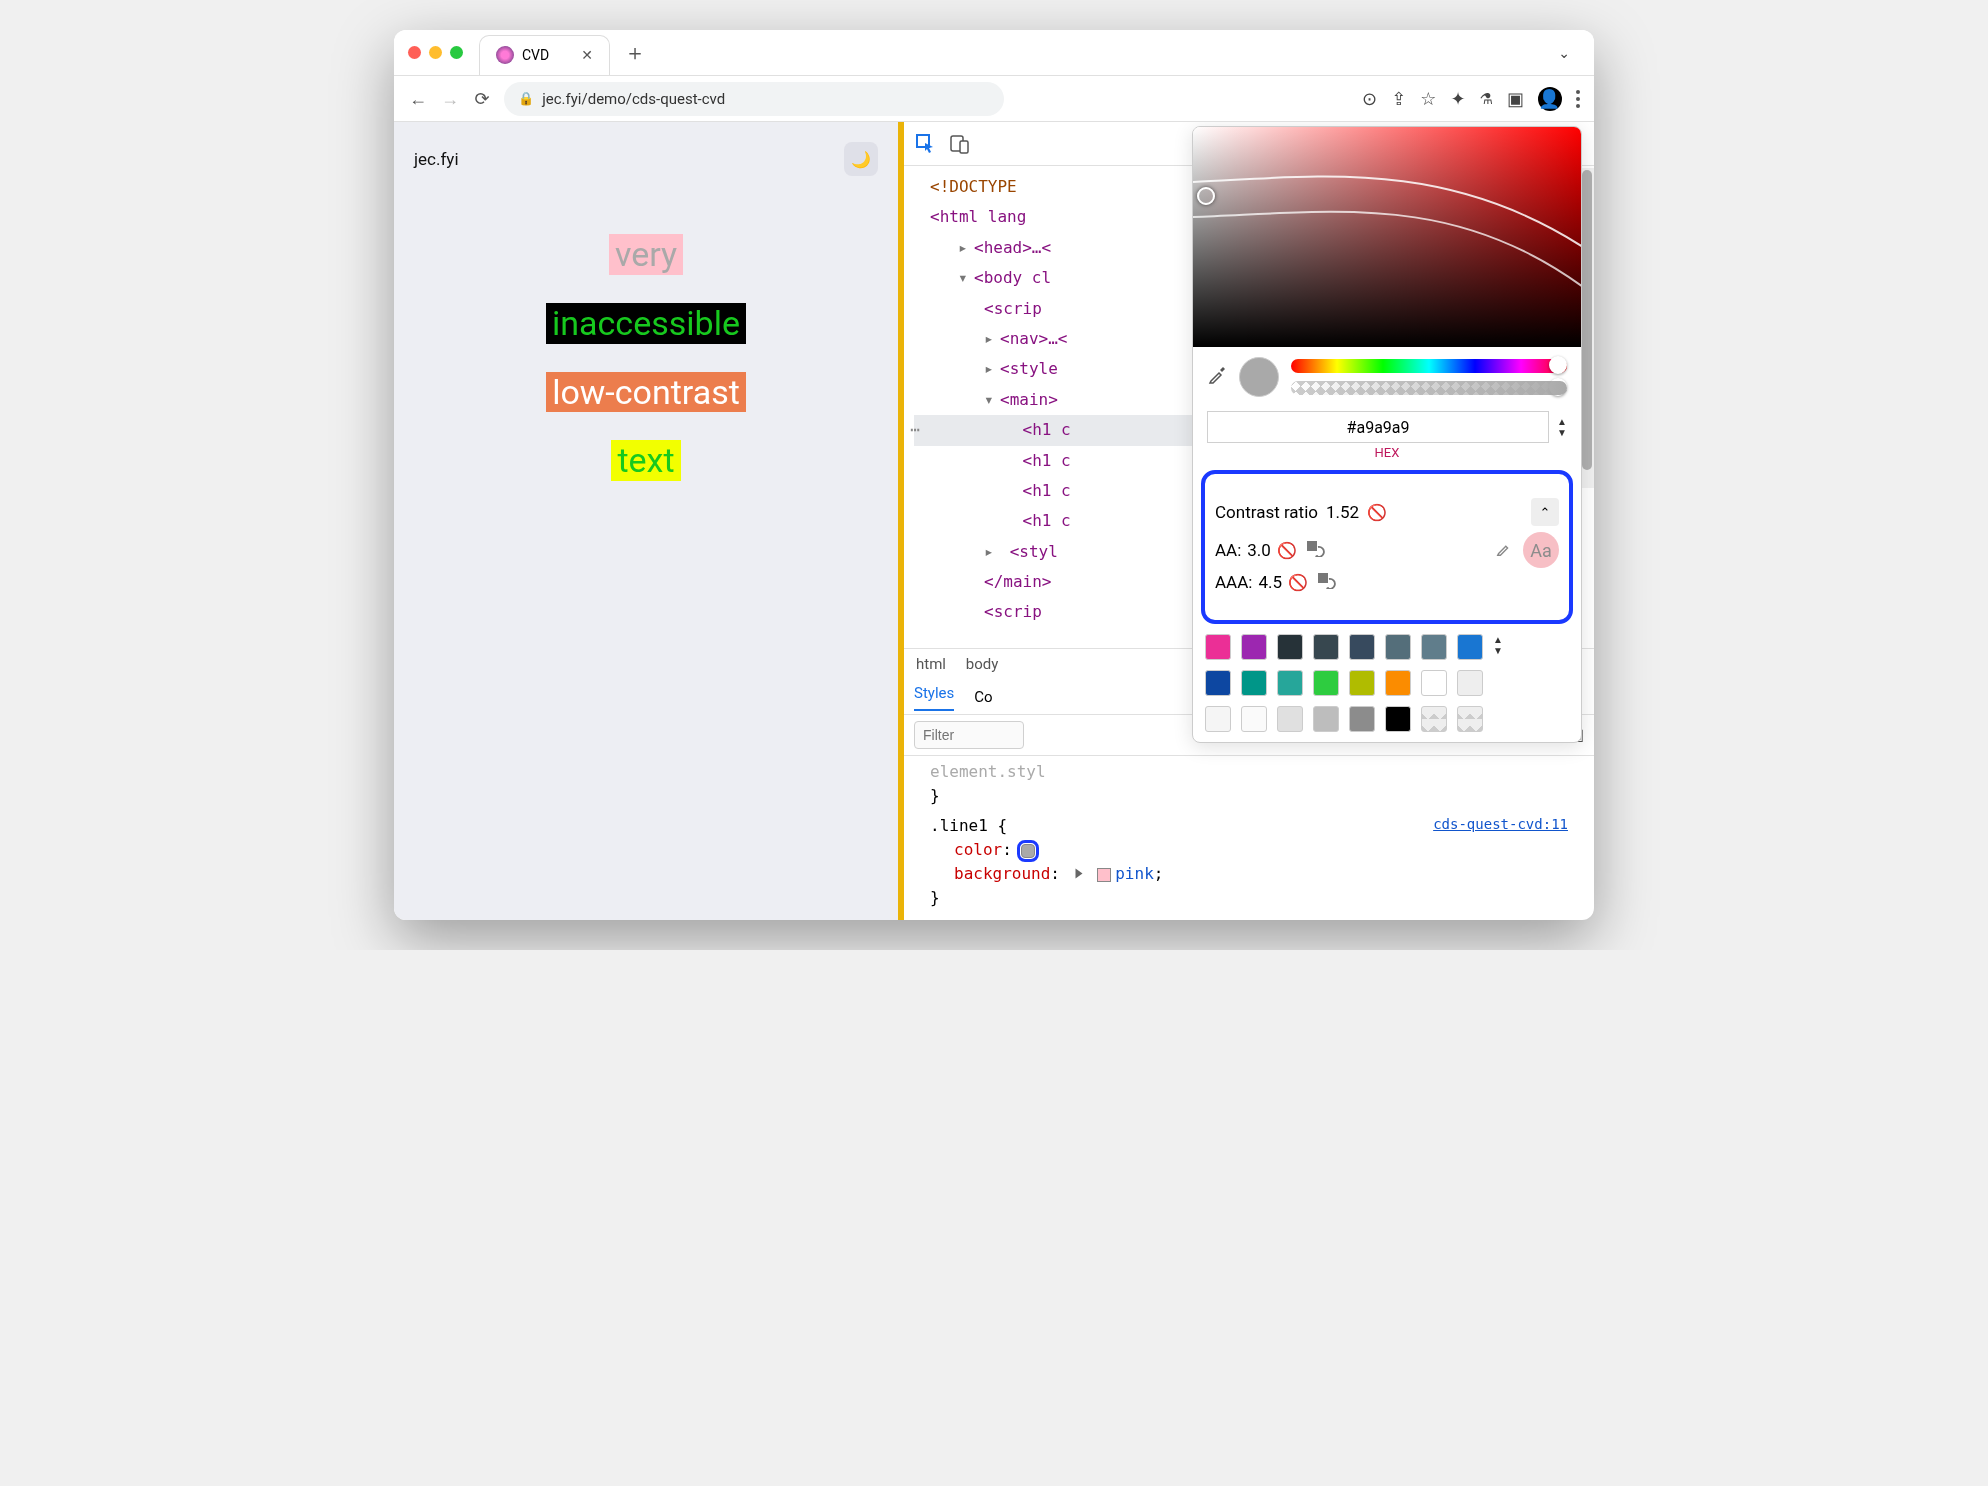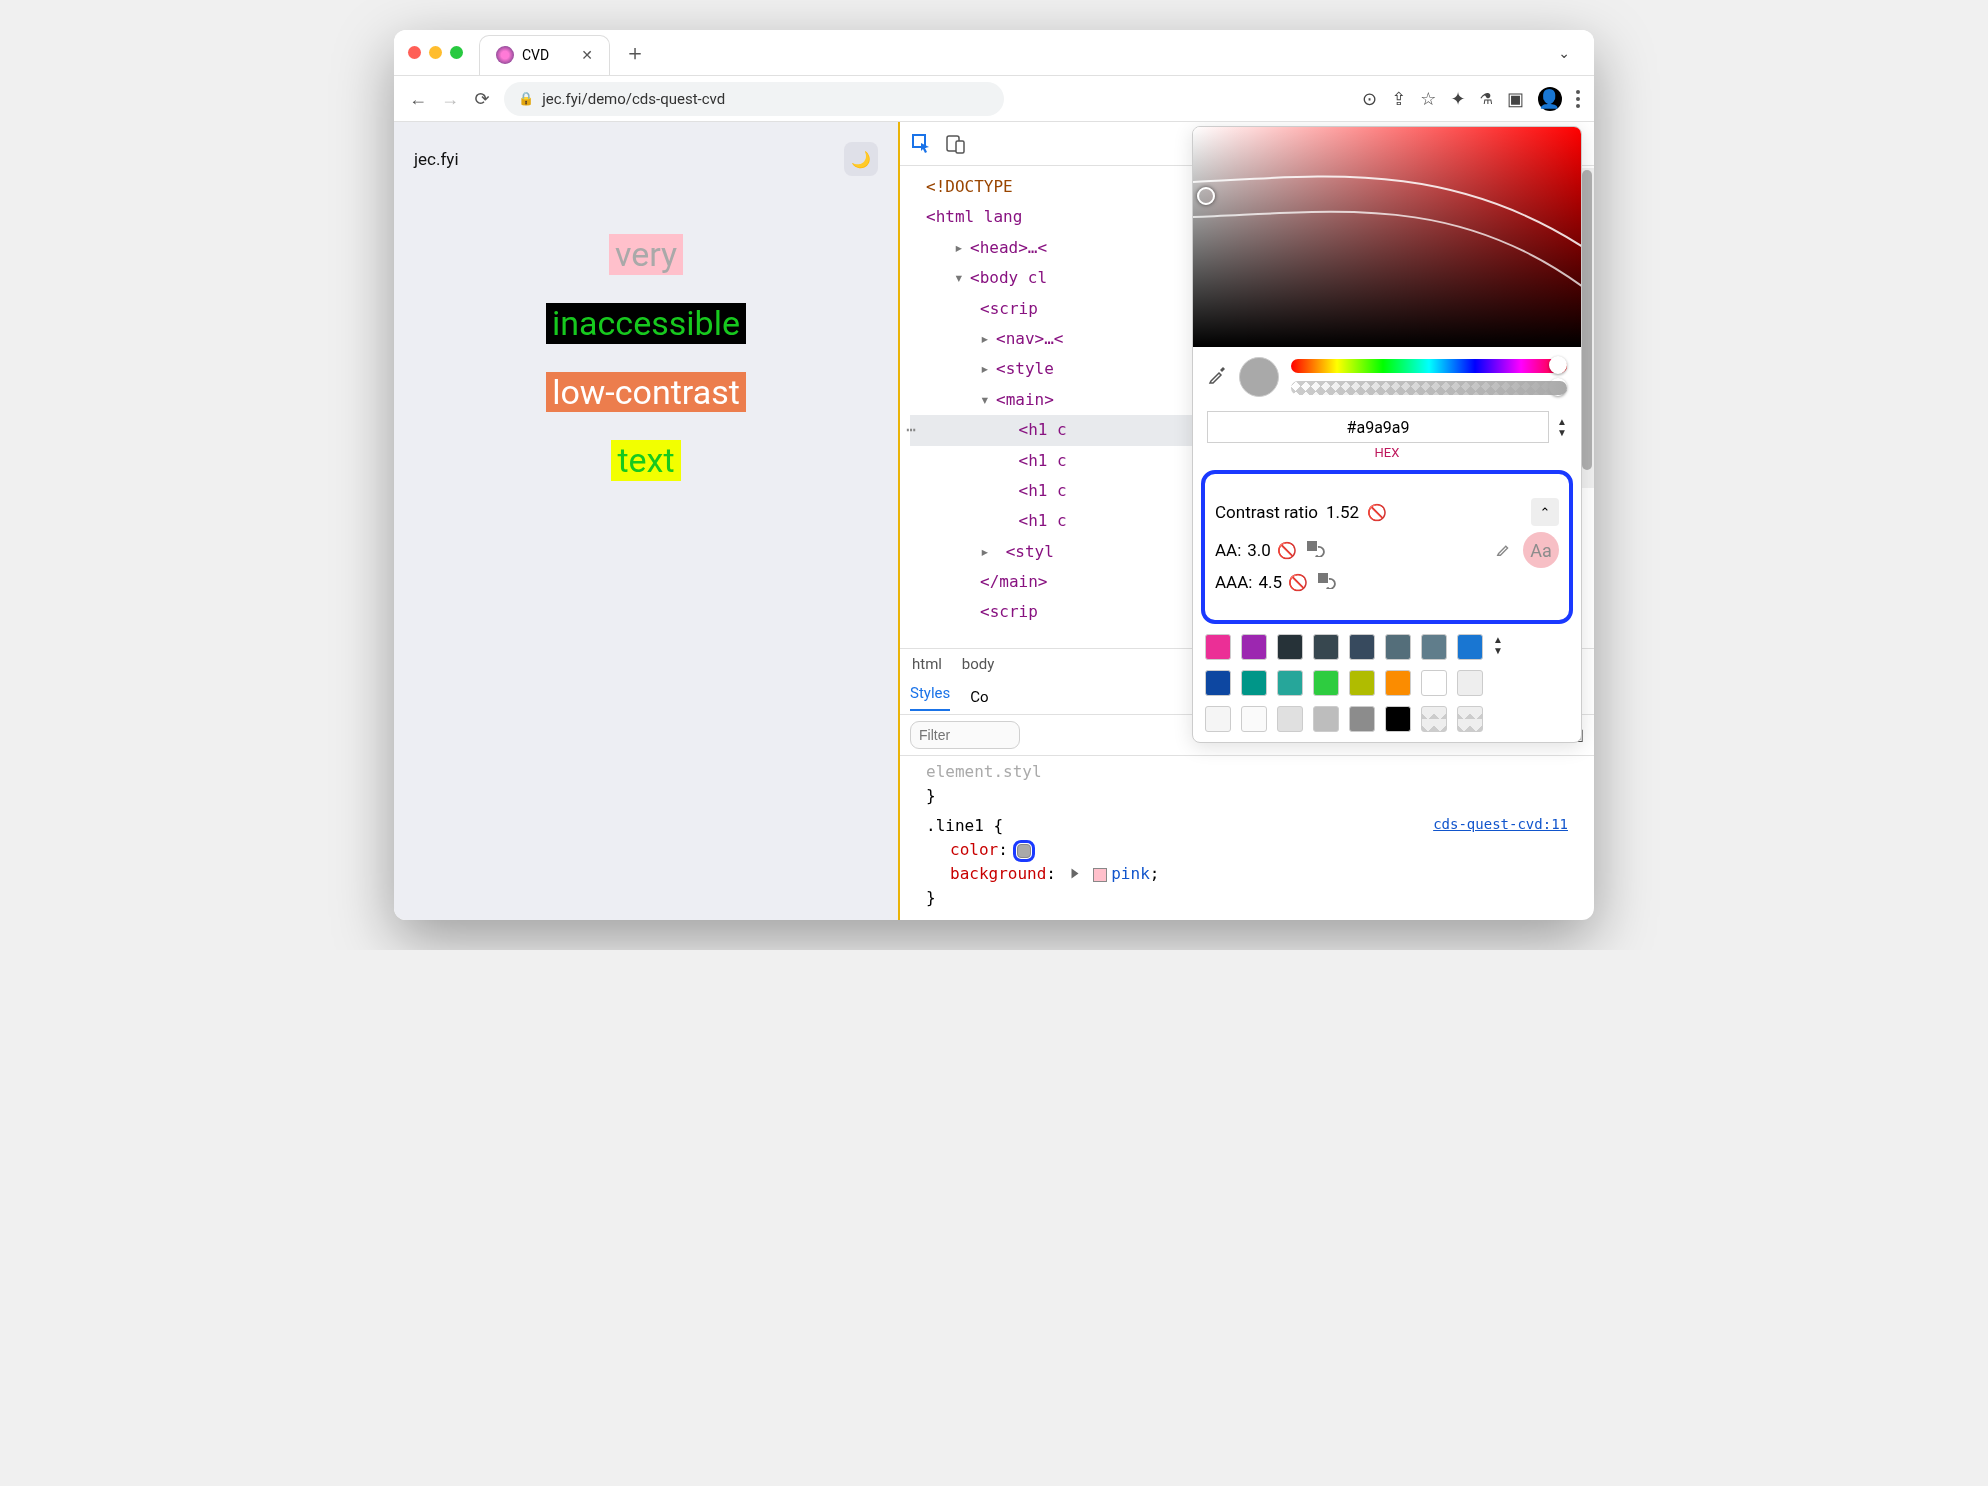--- a/index.html
+++ b/index.html
@@ -37,21 +37,21 @@
 .page-top { width: 100%; display: flex; align-items: center; justify-content: space-between; margin-bottom: 30px; }
 .site-title { font-size: 17px; color: #111; }
 .theme-btn { width: 34px; height: 34px; border-radius: 8px; background: #dfe0e8; display: flex; align-items: center; justify-content: center; cursor: pointer; font-size: 16px; }
 .word { font-size: 34px; font-weight: 400; padding: 0 6px; line-height: 1.2; }
 .w1 { color: #a9a9a9; background: pink; }
 .w2 { color: #17c91e; background: #000000; }
 .w3 { color: #ffffff; background: #ec7d4d; }
 .w4 { color: #17c91e; background: #f2ff00; }
 
 
-.devtools { flex: 1; display: flex; flex-direction: column; border-left: 2px solid #eab308; position: relative; overflow: hidden; }
+.devtools { flex: 1; display: flex; flex-direction: column; border-left: 6px solid #eab308; position: relative; overflow: hidden; }
 .dt-top { display: flex; align-items: center; height: 44px; padding: 0 12px; gap: 14px; border-bottom: 1px solid #e0e0e0; }
 .dt-icon { font-size: 17px; color: #555; cursor: pointer; display: inline-flex; align-items: center; }
 .dt-icon.select { color: #1a73e8; }
 .dt-top .dt-right { margin-left: auto; display: flex; gap: 14px; align-items: center; }
 
 .dom { flex: 1; overflow: auto; font-family: ui-monospace, Menlo, monospace; font-size: 16px; line-height: 1.9; padding: 6px 10px 0; color: #222; }
 .dom .t { color: #881280; }
 .dom .tk { color: #994500; }
 .disc { color: #777; margin-right: 4px; display: inline-block; width: 12px; }
 .row { white-space: nowrap; }
@@ -62,21 +62,21 @@
 .pad3 { padding-left: 70px; }
 
 .breadcrumb { padding: 6px 12px; border-top: 1px solid #e0e0e0; font-size: 15px; color: #555; }
 .breadcrumb span { margin-right: 16px; }
 
 .styles-tabs { display: flex; padding: 0 10px; border-bottom: 1px solid #e0e0e0; gap: 20px; font-size: 15px; height: 36px; align-items: center; }
 .styles-tabs .st { cursor: pointer; }
 .styles-tabs .st.active { color: #1a73e8; border-bottom: 2px solid #1a73e8; padding-bottom: 7px; margin-bottom: -1px; }
 
 .filter-row { display: flex; align-items: center; padding: 6px 10px; border-bottom: 1px solid #e0e0e0; gap: 10px; position: relative; }
-.filter-input { border: 1px solid #d0d0d0; background: #fafafa; border-radius: 9px; height: 28px; padding: 2px 8px; font-size: 14px; width: 110px; }
+.filter-input { border: 1px solid #d0d0d0; background: #fafafa; border-radius: 4px; height: 28px; padding: 2px 8px; font-size: 14px; width: 110px; }
 .filter-icons { margin-left: auto; display: flex; gap: 4px; color: #555; font-size: 16px; }
 
 .css-panel { font-family: ui-monospace, Menlo, monospace; font-size: 16px; line-height: 1.5; padding: 4px 26px 10px; }
 .css-panel .ghost { color: #aaa; }
 .prop { color: #c80000; }
 .val { color: #1155cc; }
 .src-link { color: #1155cc; text-decoration: underline; float: right; font-size: 14px; }
 .swatch { display: inline-block; width: 14px; height: 14px; border: 1px solid #888; vertical-align: middle; margin-right: 4px; }
 .swatch.selected { outline: 3px solid #1a39ff; outline-offset: 1px; border-radius: 4px; }
 .tri { display: inline-block; width: 0; height: 0; border-left: 5px solid transparent; border-right: 5px solid transparent; border-top: 7px solid #666; vertical-align: middle; margin: 0 4px; transform: translateY(-1px) rotate(-90deg); }

